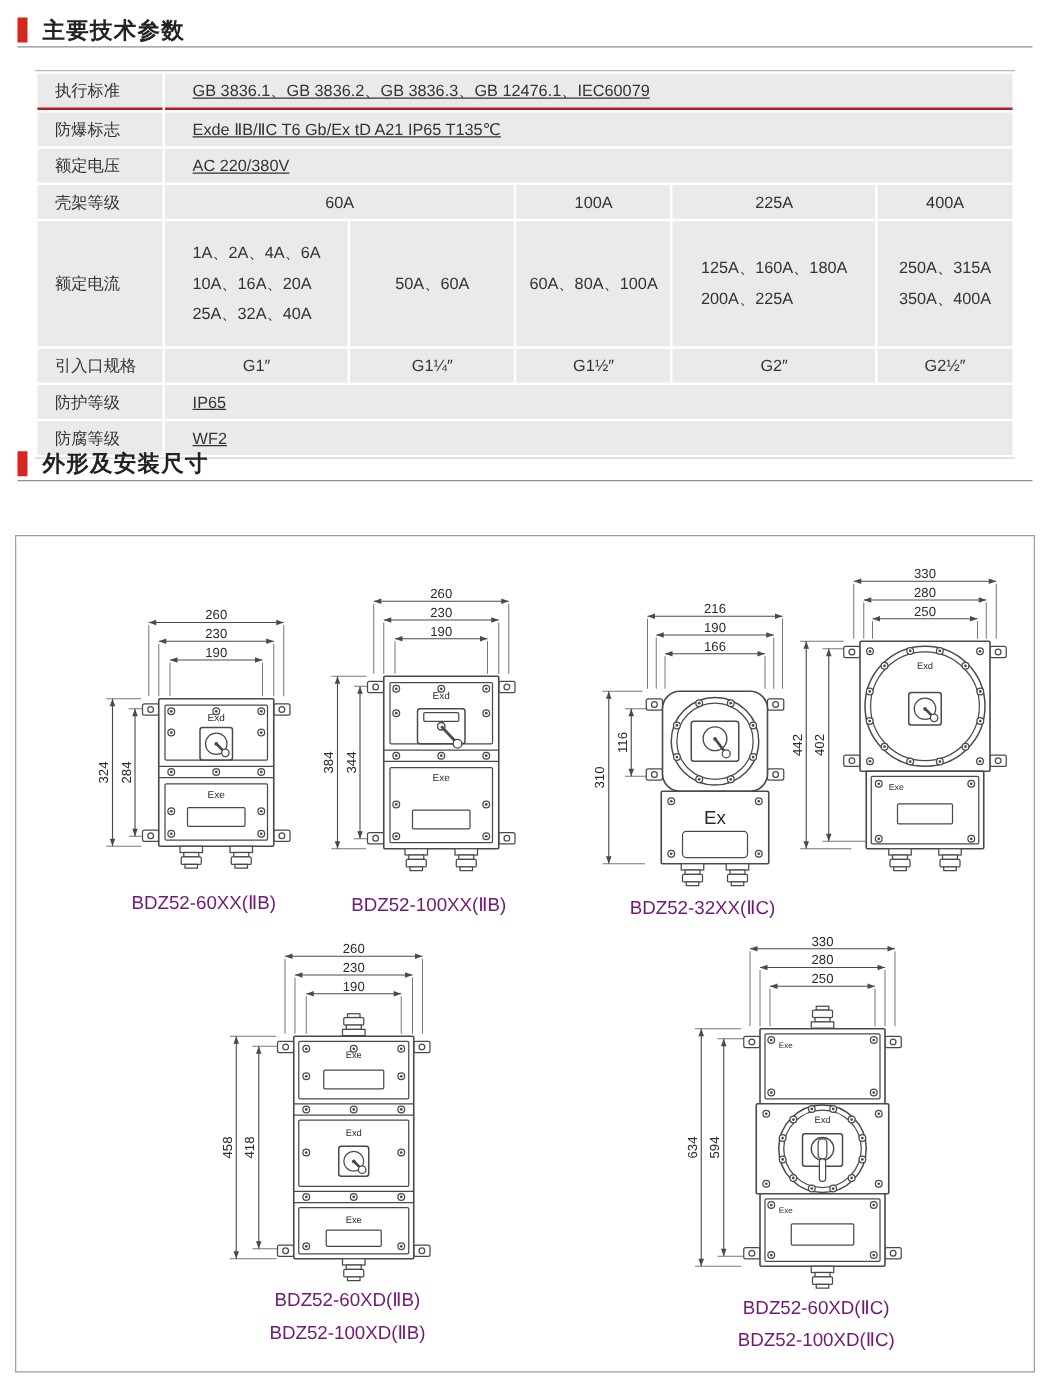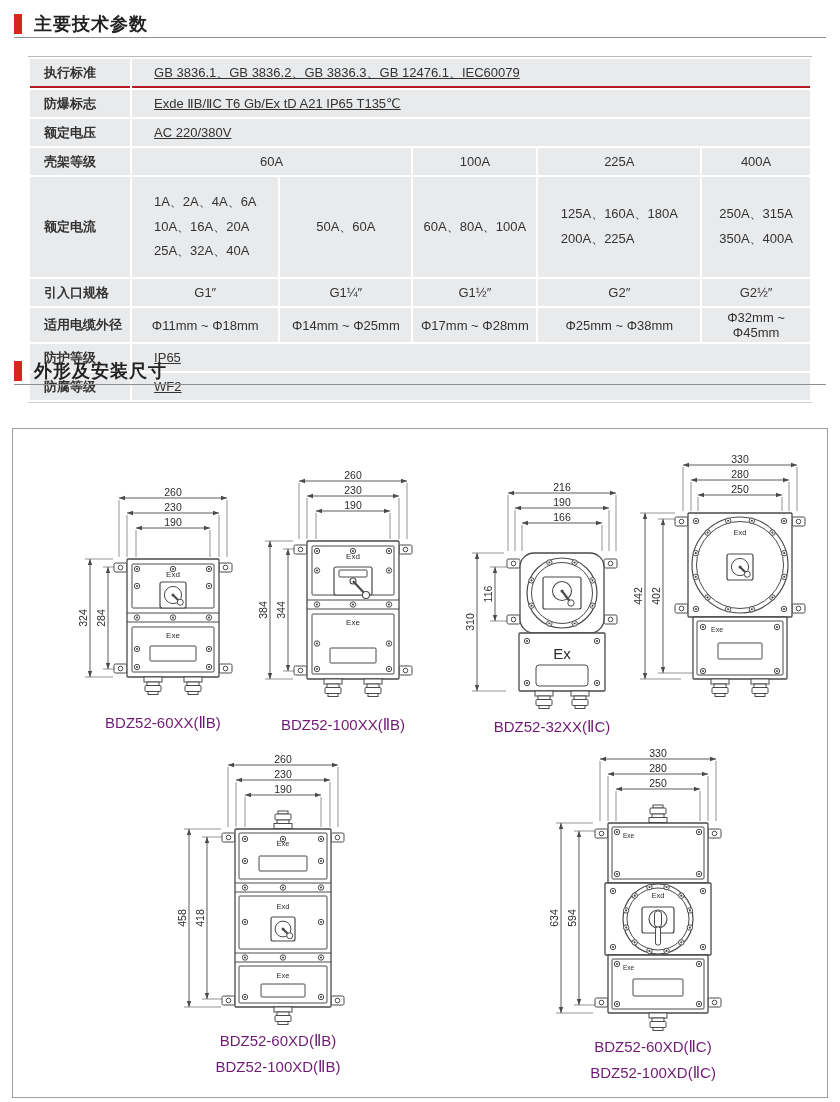--- a/index.html
+++ b/index.html
@@ -11,34 +11,34 @@
   .sec-title .bar{width:8px;height:20px;background:#d7261d;flex:0 0 auto;}
   .sec-title h2{margin:0;font-size:18px;color:#222;font-weight:bold;letter-spacing:1px;}
   #title-1{top:12px;}
   #title-2{top:359px;}
 
   .table-wrap{position:absolute;left:28px;top:56px;width:784px;
               border-top:1px solid #b9b9b9;border-bottom:1px solid #cfcfcf;}
   table.spec{width:100%;border-collapse:separate;border-spacing:2px;font-size:13px;color:#333;}
   table.spec th,table.spec td{background:#e9eaec;font-weight:normal;vertical-align:middle;
               padding:2px 6px;height:23px;}
-  table.spec th.lab{text-align:left;padding-left:14px;font-weight:bold;}
+  table.spec th.lab{text-align:left;padding-left:14px;}
   table.spec td.full{text-align:left;padding-left:22px;text-decoration:underline;}
   table.spec td.ctr{text-align:center;}
   tr.red-under th,tr.red-under td{border-bottom:2px solid #b01e23;}
   tr.tall td{height:96px;}
   .ml{display:inline-block;text-align:left;white-space:pre-line;line-height:1.9;}
 
   .panel{position:absolute;left:12px;top:428px;width:814px;height:668px;
          border:1px solid #9e9e9e;background:#fff;}
   .diag{position:absolute;display:flex;flex-direction:column;align-items:center;}
   .diag .caps{text-align:center;font-size:15px;color:#701a75;line-height:1.75;margin-top:1px;white-space:nowrap;}
   #d1{left:55px;top:55px;width:190px;}
   #d2{left:235px;top:42px;width:190px;}
-  #d3{left:444px;top:52px;width:190px;}
+  #d3{left:454px;top:52px;width:190px;}
   #d4{left:612px;top:26px;width:210px;}
   #d5{left:150px;top:322px;width:230px;}
   #d6{left:520px;top:320px;width:240px;}
   svg text{font-family:"Liberation Sans","DejaVu Sans",sans-serif;fill:#2b2b2b;}
 </style>
 </head>
 <body>
 
 <div class="page">
 
@@ -89,28 +89,20 @@
           <td class="ctr"><span class="ml">250A、315A
 350A、400A</span></td>
         </tr>
         <tr>
           <th class="lab">引入口规格</th>
           <td class="ctr">G1″</td>
           <td class="ctr">G1¼″</td>
           <td class="ctr">G1½″</td>
           <td class="ctr">G2″</td>
           <td class="ctr">G2½″</td>
-        </tr>
-        <tr>
-          <th class="lab">适用电缆外径</th>
-          <td class="ctr">Φ11mm ~ Φ18mm</td>
-          <td class="ctr">Φ14mm ~ Φ25mm</td>
-          <td class="ctr">Φ17mm ~ Φ28mm</td>
-          <td class="ctr">Φ25mm ~ Φ38mm</td>
-          <td class="ctr">Φ32mm ~ Φ45mm</td>
         </tr>
         <tr>
           <th class="lab">防护等级</th>
           <td class="full" colspan="5">IP65</td>
         </tr>
         <tr>
           <th class="lab">防腐等级</th>
           <td class="full" colspan="5">WF2</td>
         </tr>
       </tbody>

